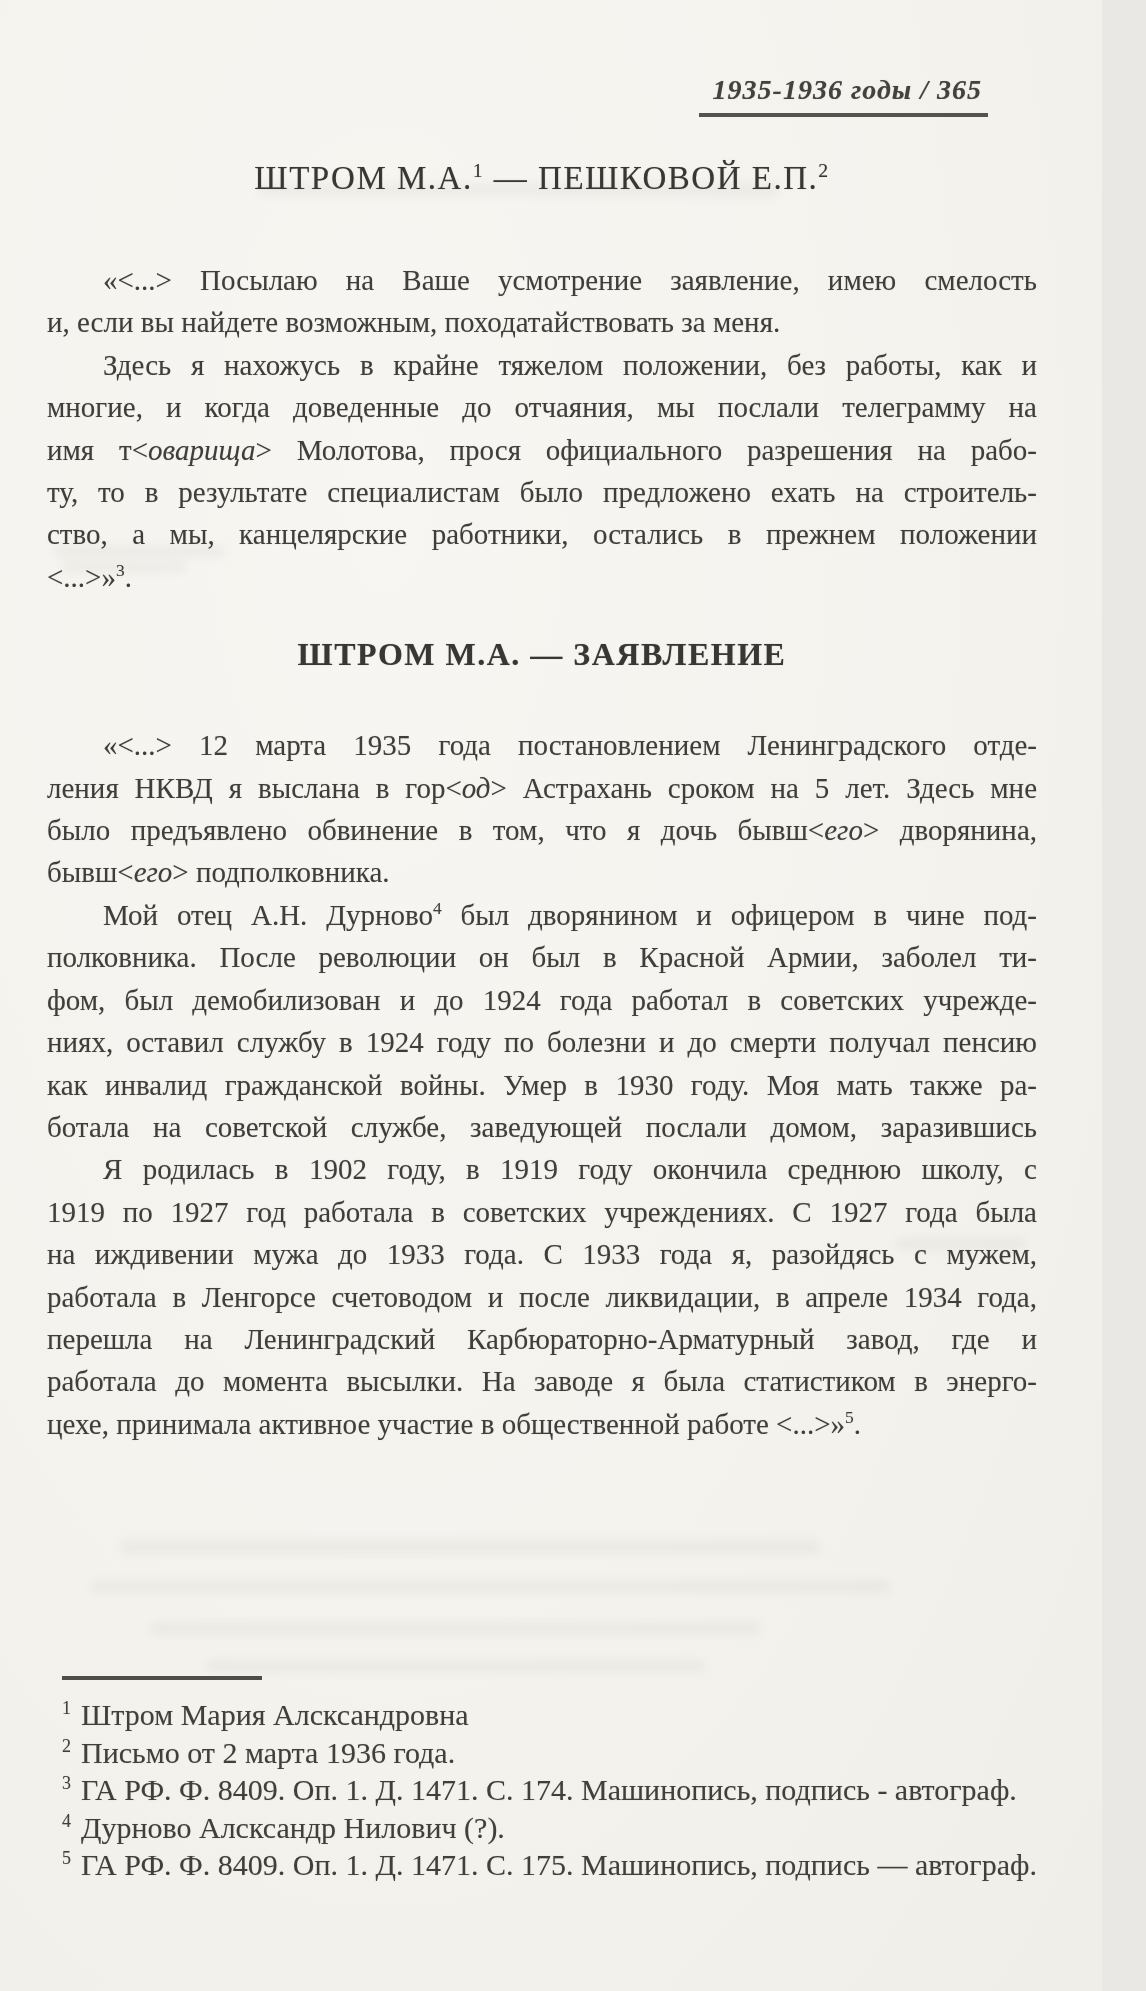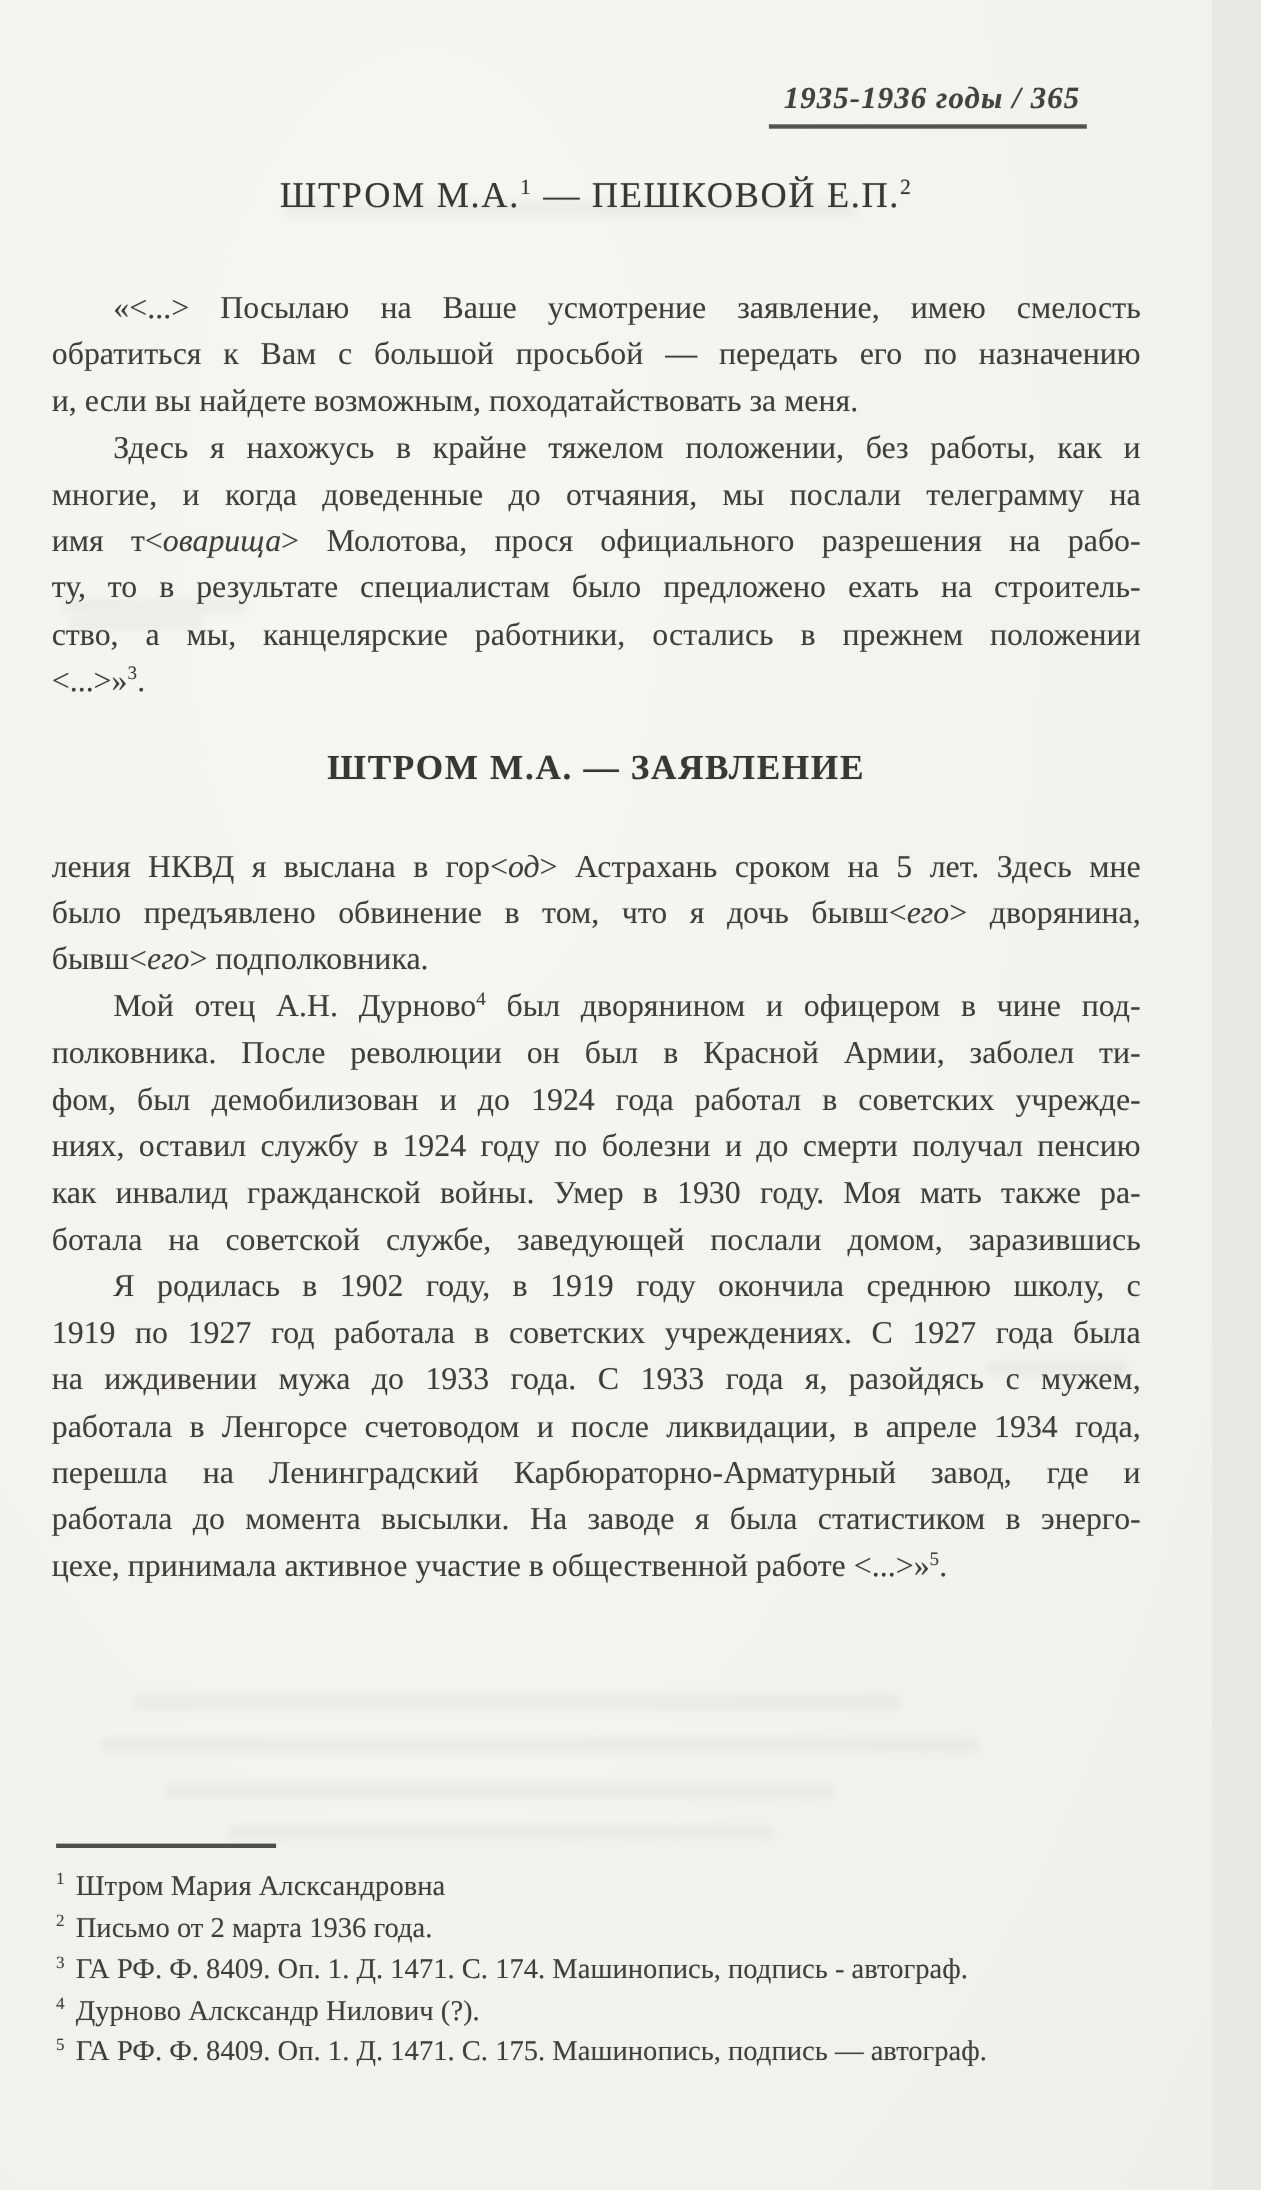--- a/index.html
+++ b/index.html
@@ -59,22 +59,22 @@
     letter-spacing: 1.5px;
     color: #393733;
     margin-top: 36px;
     margin-bottom: 50px;
     line-height: 40px;
     text-shadow: 0 0 1px rgba(60,58,54,.4);
   }
   
   .footnotes {
     position: absolute;
-    left: 51px; top: 1676px; width: 1020px;
-    font-size: 26px;
+    left: 62px; top: 1676px; width: 1020px;
+    font-size: 30px;
     color: #413f3b;
     text-shadow: 0 0 1px rgba(70,68,64,.3);
   }
   .fn-rule {
     width: 200px; height: 0;
     border-top: 4px solid #504e49;
     margin-bottom: 16px;
   }
   .fn-line { line-height: 37.6px; }
   .fn-line .sup { margin-right: 10px; }
@@ -110,33 +110,33 @@
   <div class="smudge sm7"></div>
   <div class="smudge sm8"></div>
 
   <div class="folio">1935-1936 годы / 365</div>
 
   <div class="doc-title"><span>ШТРОМ М.А.</span><span class="sup">1</span><span> — ПЕШКОВОЙ Е.П.</span><span class="sup">2</span></div>
 
   <div class="body-text">
     <div>
         <div class="line first just"><span>«&lt;...&gt; Посылаю на Ваше усмотрение заявление, имею смелость</span></div>
-        <div class="line just"><span>обратиться к Вам с большой просьбой — передать его по назначению</span></div>
         <div class="line"><span>и, если вы найдете возможным, походатайствовать за меня.</span></div>
         <div class="line first just"><span>Здесь я нахожусь в крайне тяжелом положении, без работы, как и</span></div>
         <div class="line just"><span>многие, и когда доведенные до отчаяния, мы послали телеграмму на</span></div>
         <div class="line just"><span>имя т&lt;</span><span class="it">оварища</span><span>&gt; Молотова, прося официального разрешения на рабо-</span></div>
         <div class="line just"><span>ту, то в результате специалистам было предложено ехать на строитель-</span></div>
         <div class="line just"><span>ство, а мы, канцелярские работники, остались в прежнем положении</span></div>
         <div class="line"><span>&lt;...&gt;»</span><span class="sup">3</span><span>.</span></div>
       </div>
 
     <div class="section-title">ШТРОМ М.А. — ЗАЯВЛЕНИЕ</div>
 
     <div>
+        <div class="line first just"><span>«&lt;...&gt; 12 марта 1935 года постановлением Ленинградского отде-</span></div>
         <div class="line just"><span>ления НКВД я выслана в гор&lt;</span><span class="it">од</span><span>&gt; Астрахань сроком на 5 лет. Здесь мне</span></div>
         <div class="line just"><span>было предъявлено обвинение в том, что я дочь бывш&lt;</span><span class="it">его</span><span>&gt; дворянина,</span></div>
         <div class="line"><span>бывш&lt;</span><span class="it">его</span><span>&gt; подполковника.</span></div>
         <div class="line first just"><span>Мой отец А.Н. Дурново</span><span class="sup">4</span><span> был дворянином и офицером в чине под-</span></div>
         <div class="line just"><span>полковника. После революции он был в Красной Армии, заболел ти-</span></div>
         <div class="line just"><span>фом, был демобилизован и до 1924 года работал в советских учрежде-</span></div>
         <div class="line just"><span>ниях, оставил службу в 1924 году по болезни и до смерти получал пенсию</span></div>
         <div class="line just"><span>как инвалид гражданской войны. Умер в 1930 году. Моя мать также ра-</span></div>
         <div class="line just"><span>ботала на советской службе, заведующей послали домом, заразившись</span></div>
         <div class="line first just"><span>Я родилась в 1902 году, в 1919 году окончила среднюю школу, с</span></div>

